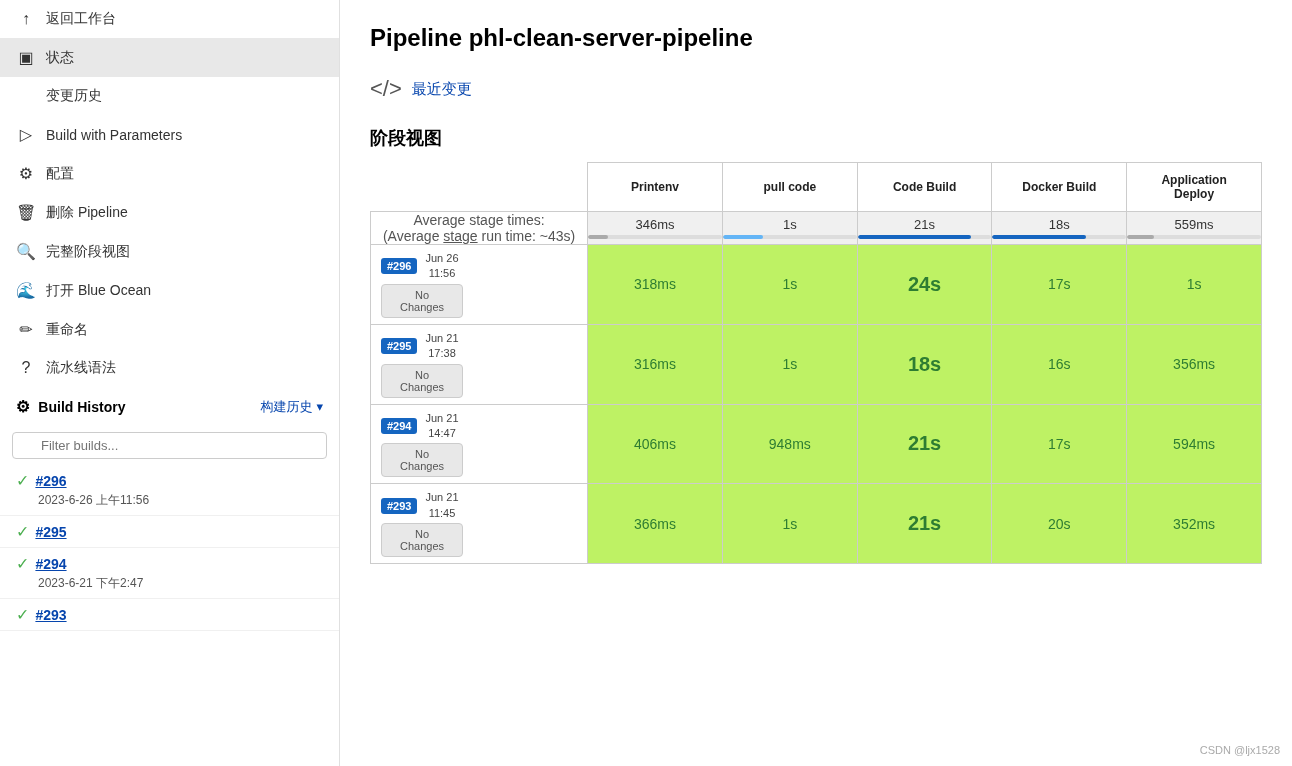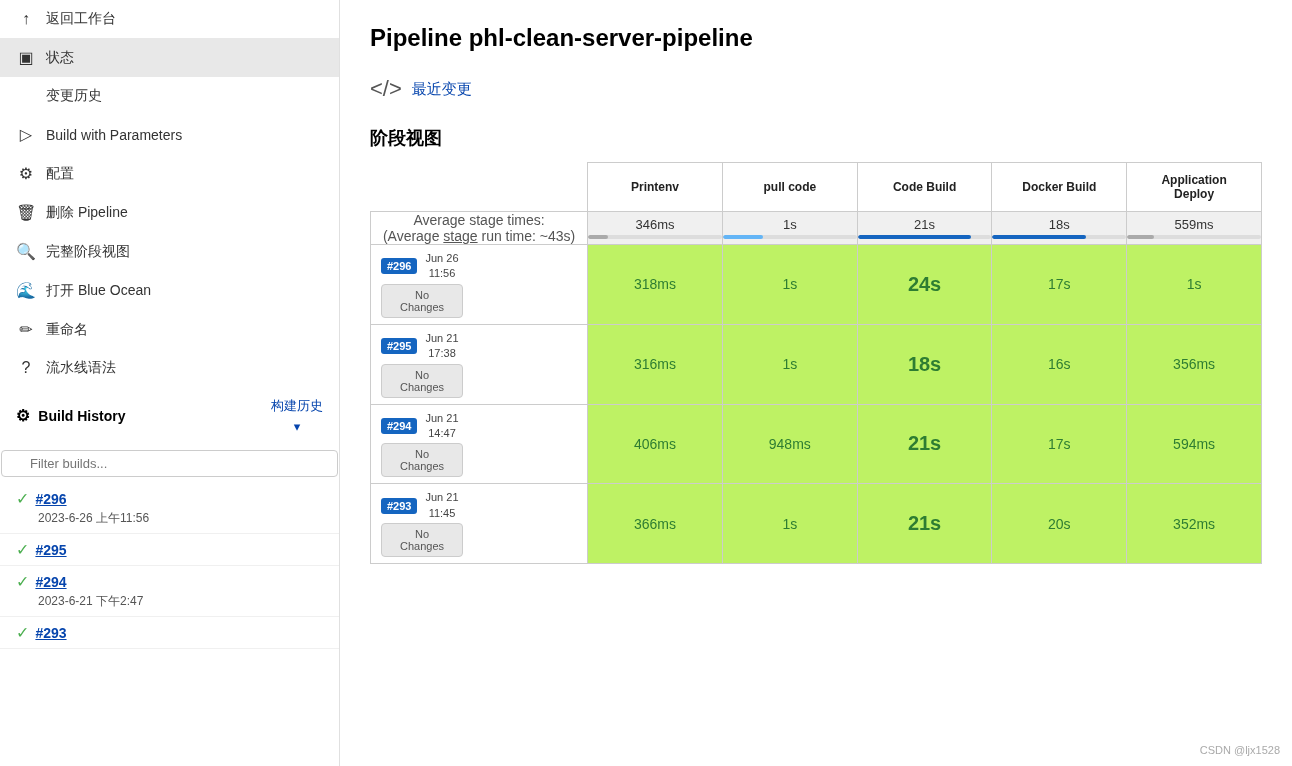--- a/index.html
+++ b/index.html
@@ -31,24 +31,24 @@
 
     .build-history-header {
       display: flex;
       align-items: center;
       justify-content: space-between;
       padding: 10px 16px;
       font-weight: bold;
       font-size: 14px;
     }
     .build-history-header .left { display: flex; align-items: center; gap: 8px; }
-    .build-history-header .right { display: flex; align-items: center; gap: 4px; color: #0645ad; font-weight: normal; font-size: 13px; cursor: pointer; flex-direction: column; }
+    .build-history-header .right { display: flex; align-items: center; gap: 4px; color: #0645ad; font-weight: normal; font-size: 13px; cursor: pointer; }
 
     .filter-input-wrap {
-      padding: 6px 1px;
+      padding: 6px 12px;
     }
     .filter-input-wrap input {
       width: 100%;
       padding: 5px 10px 5px 28px;
       border: 1px solid #ccc;
       border-radius: 4px;
       font-size: 13px;
       background: #fff;
       position: relative;
     }

